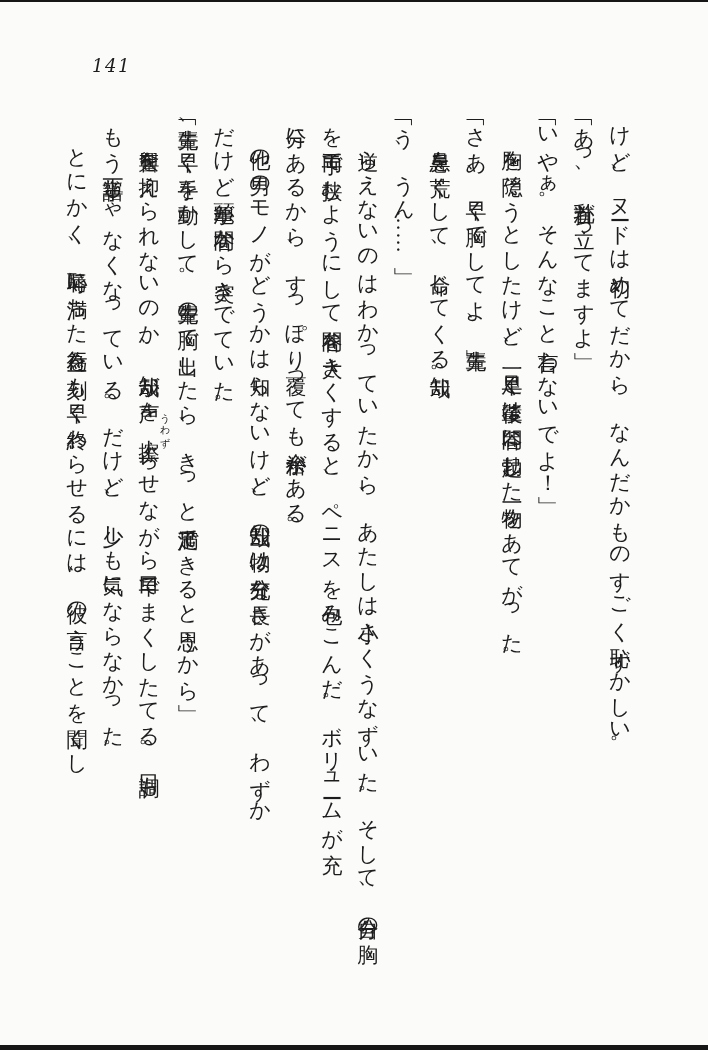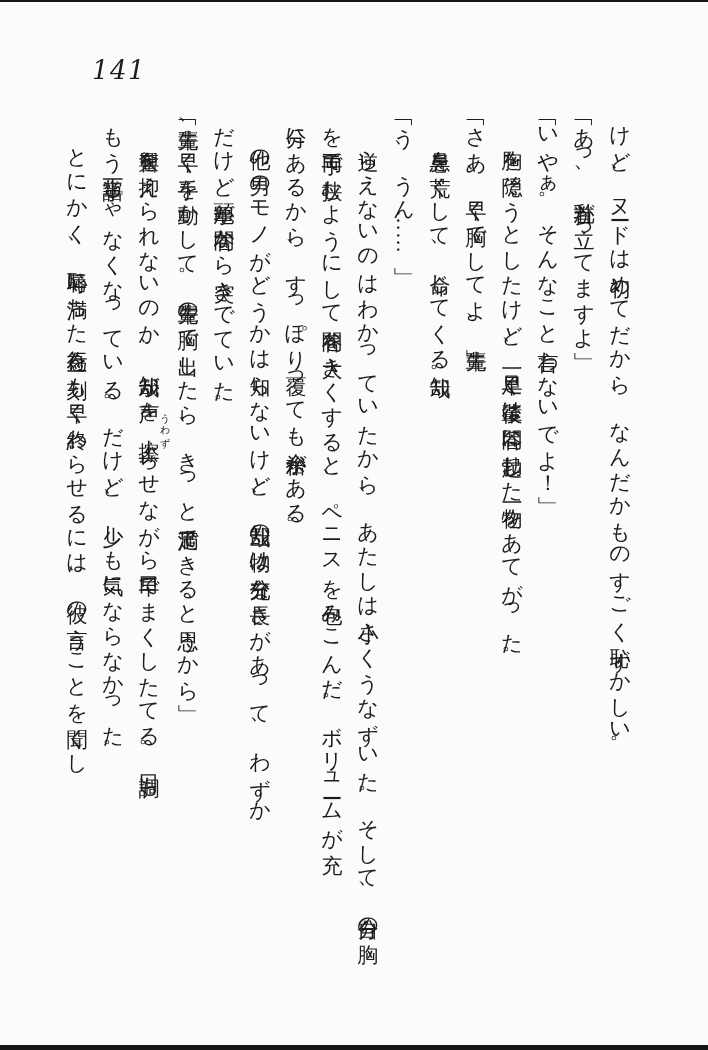--- a/index.html
+++ b/index.html
@@ -17,21 +17,21 @@
   }
   .edge-bottom {
     position: absolute; bottom: 0; left: 0; right: 0;
     height: 5px; background: #161616;
   }
   .page-num {
     position: absolute;
     top: 55px; left: 92px;
     font-family: "DejaVu Serif", serif;
     font-style: italic;
-    font-size: 26px;
+    font-size: 18px;
     letter-spacing: 1.5px;
     color: #1c1c1c;
   }
   .text-area {
     position: absolute;
     top: 112px;
     right: 70px;
     height: 840px;
     writing-mode: vertical-rl;
     -webkit-writing-mode: vertical-rl;

